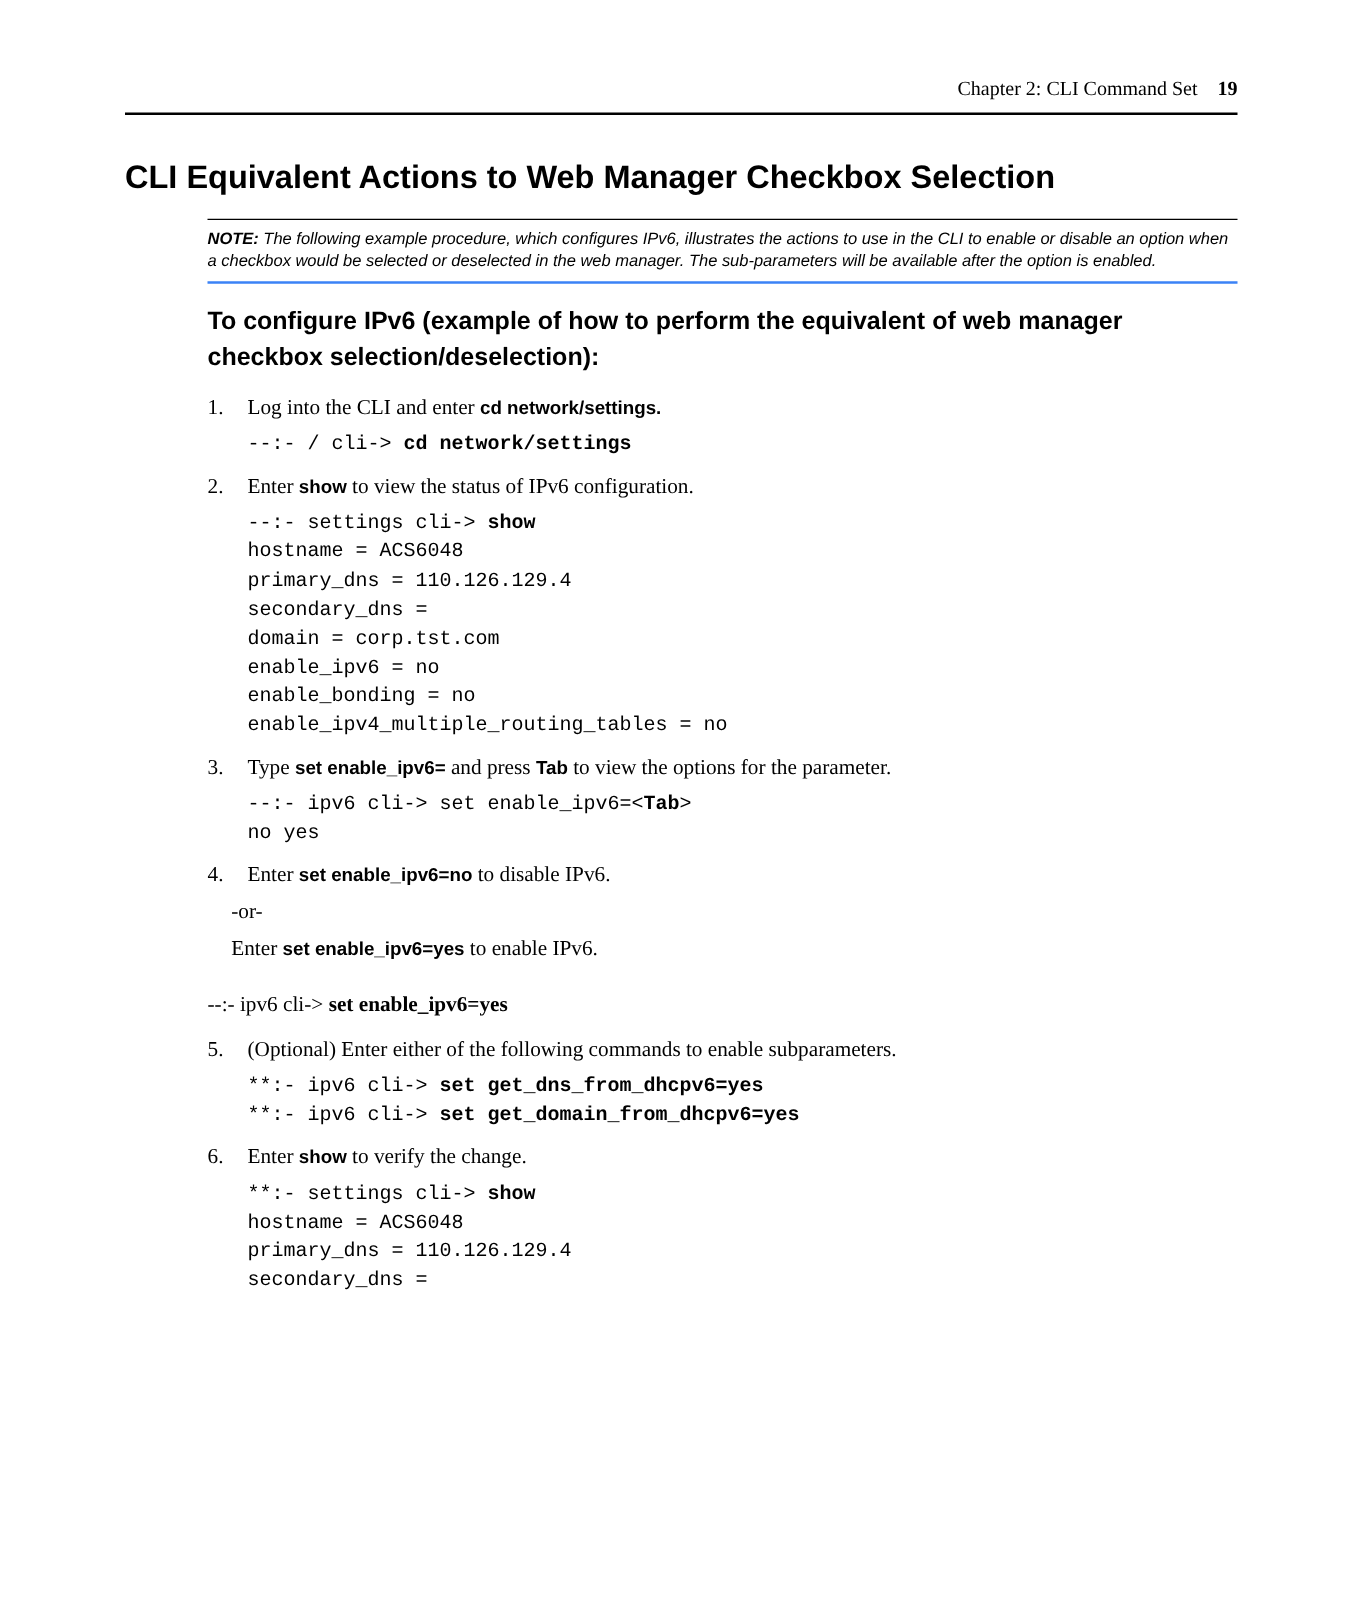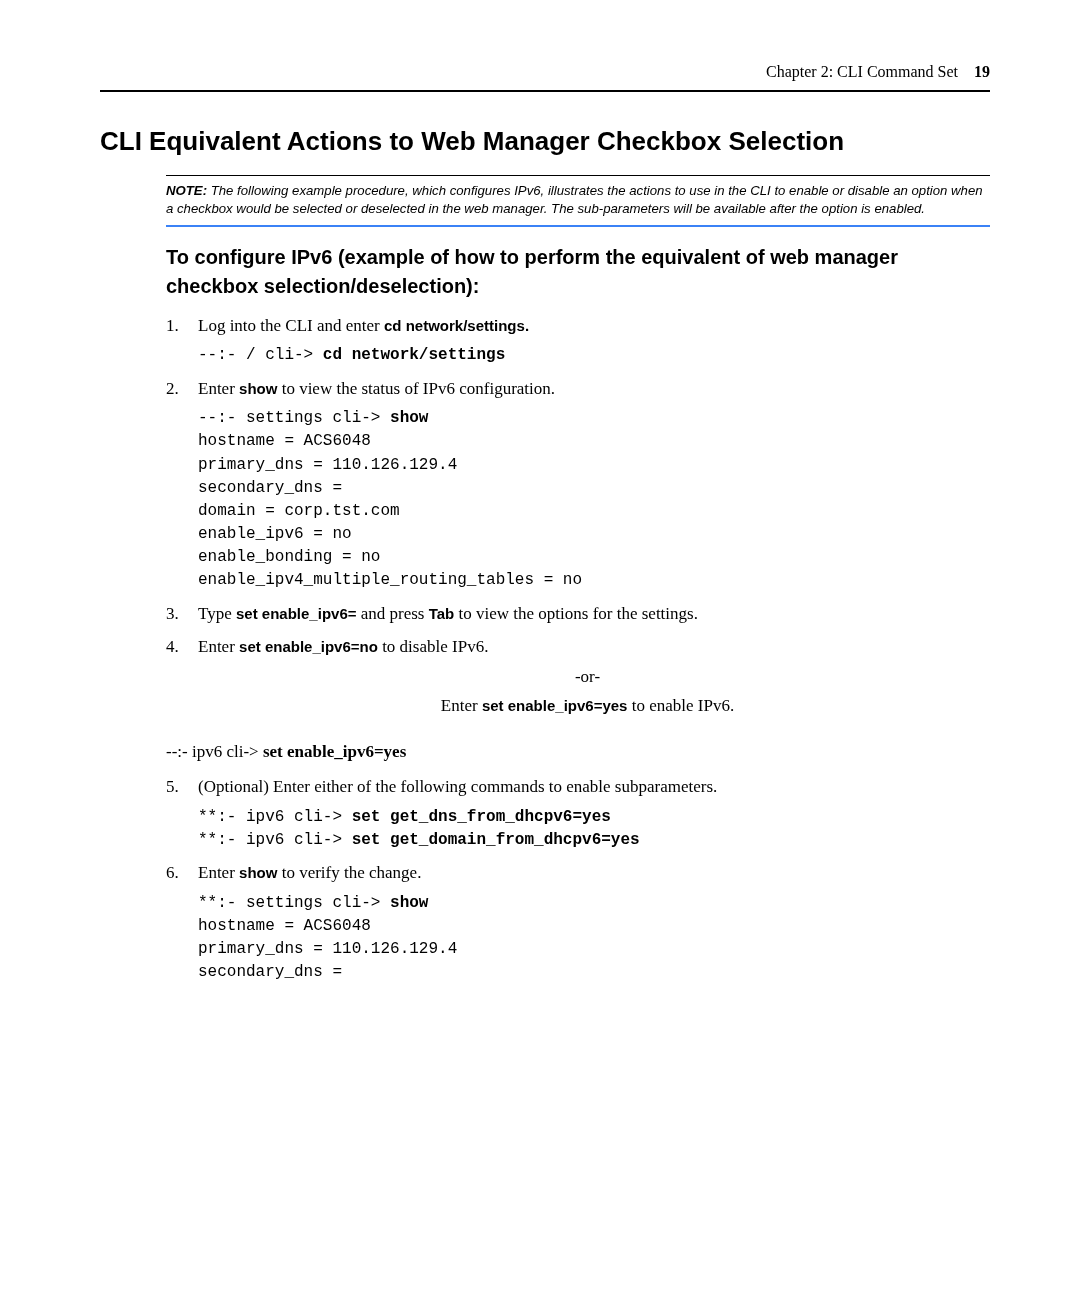--- a/index.html
+++ b/index.html
@@ -60,21 +60,21 @@
   .step-body { flex: 1; font-family: "Times New Roman", Times, serif; font-size: 17px; }
   .code {
     font-family: "Courier New", Courier, monospace;
     font-size: 16px;
     white-space: pre;
     margin: 6px 0 6px 32px;
     line-height: 1.45;
   }
   .code .b { font-weight: bold; text-align: right; }
   .inline-bold { font-family: Arial, Helvetica, sans-serif; font-weight: bold; font-size: 15px; }
-  .serif-line { margin-left: 19px; margin-top:4px; margin-bottom:4px; font-family:"Times New Roman",Times,serif; font-size:17px;text-align:center;}
+  .serif-line { margin-left: 19px; margin-top:4px; margin-bottom:4px; font-family:"Times New Roman",Times,serif; font-size:17px;}
   .after-step-line { margin-left: 66px; font-family: "Times New Roman", Times, serif; font-size: 17px; margin-top:20px; margin-bottom:10px;}
 </style>
 </head>
 <body>
 
 <div class="running-head">
   <span>Chapter 2: CLI Command Set</span>
   <span class="pagenum">19</span>
 </div>
 <hr class="rule">
@@ -113,23 +113,25 @@
 <span>domain = corp.tst.com</span>
 <span>enable_ipv6 = no</span>
 <span>enable_bonding = no</span>
 <span>enable_ipv4_multiple_routing_tables = no</span></div>
   </li>
 
   <li>
     <div class="step-row">
       <div class="step-num">3.</div>
       <div class="step-body">
-        <span>Type </span><span class="inline-bold">set enable_ipv6=</span><span> and press </span><span class="inline-bold">Tab</span><span> to view the options for the settings.</span>
+        <span>Type </span><span class="inline-bold">set enable_ipv6=</span><span> and press </span><span class="inline-bold">Tab</span><span> to view the options for the parameter.</span>
       </div>
     </div>
+    <div class="code"><span>--:- ipv6 cli-&gt; set enable_ipv6=&lt;</span><span class="b">Tab</span><span>&gt;</span>
+<span>no yes</span></div>
   </li>
 
   <li>
     <div class="step-row">
       <div class="step-num">4.</div>
       <div class="step-body">
         <span>Enter </span><span class="inline-bold">set enable_ipv6=no</span><span> to disable IPv6.</span>
       </div>
     </div>
     <div class="serif-line">-or-</div>

